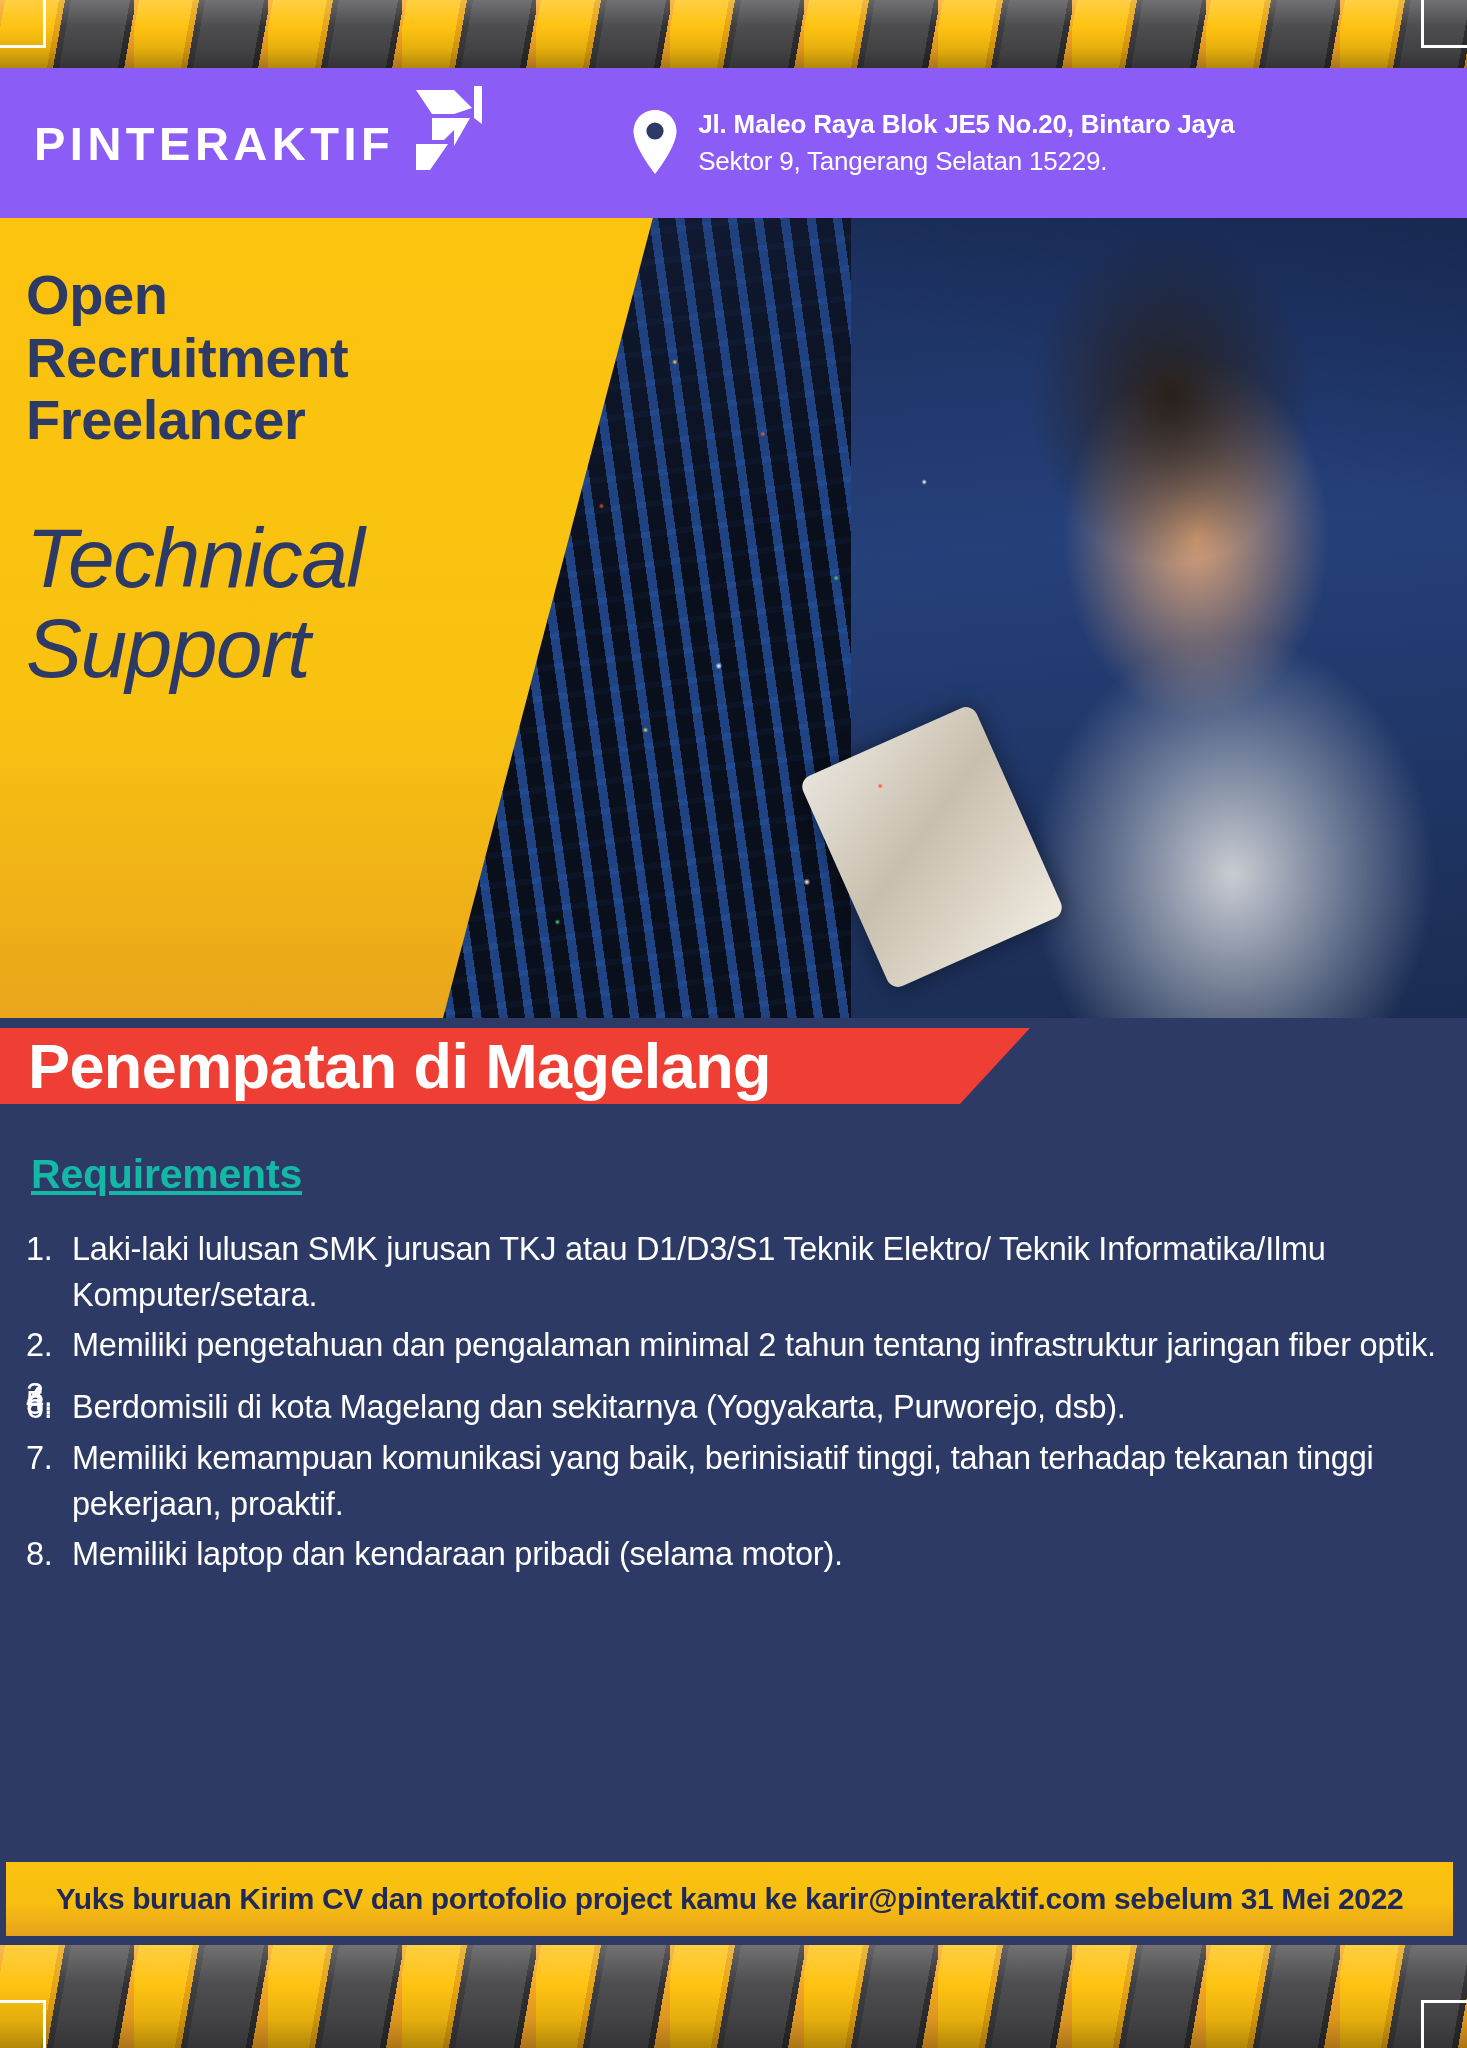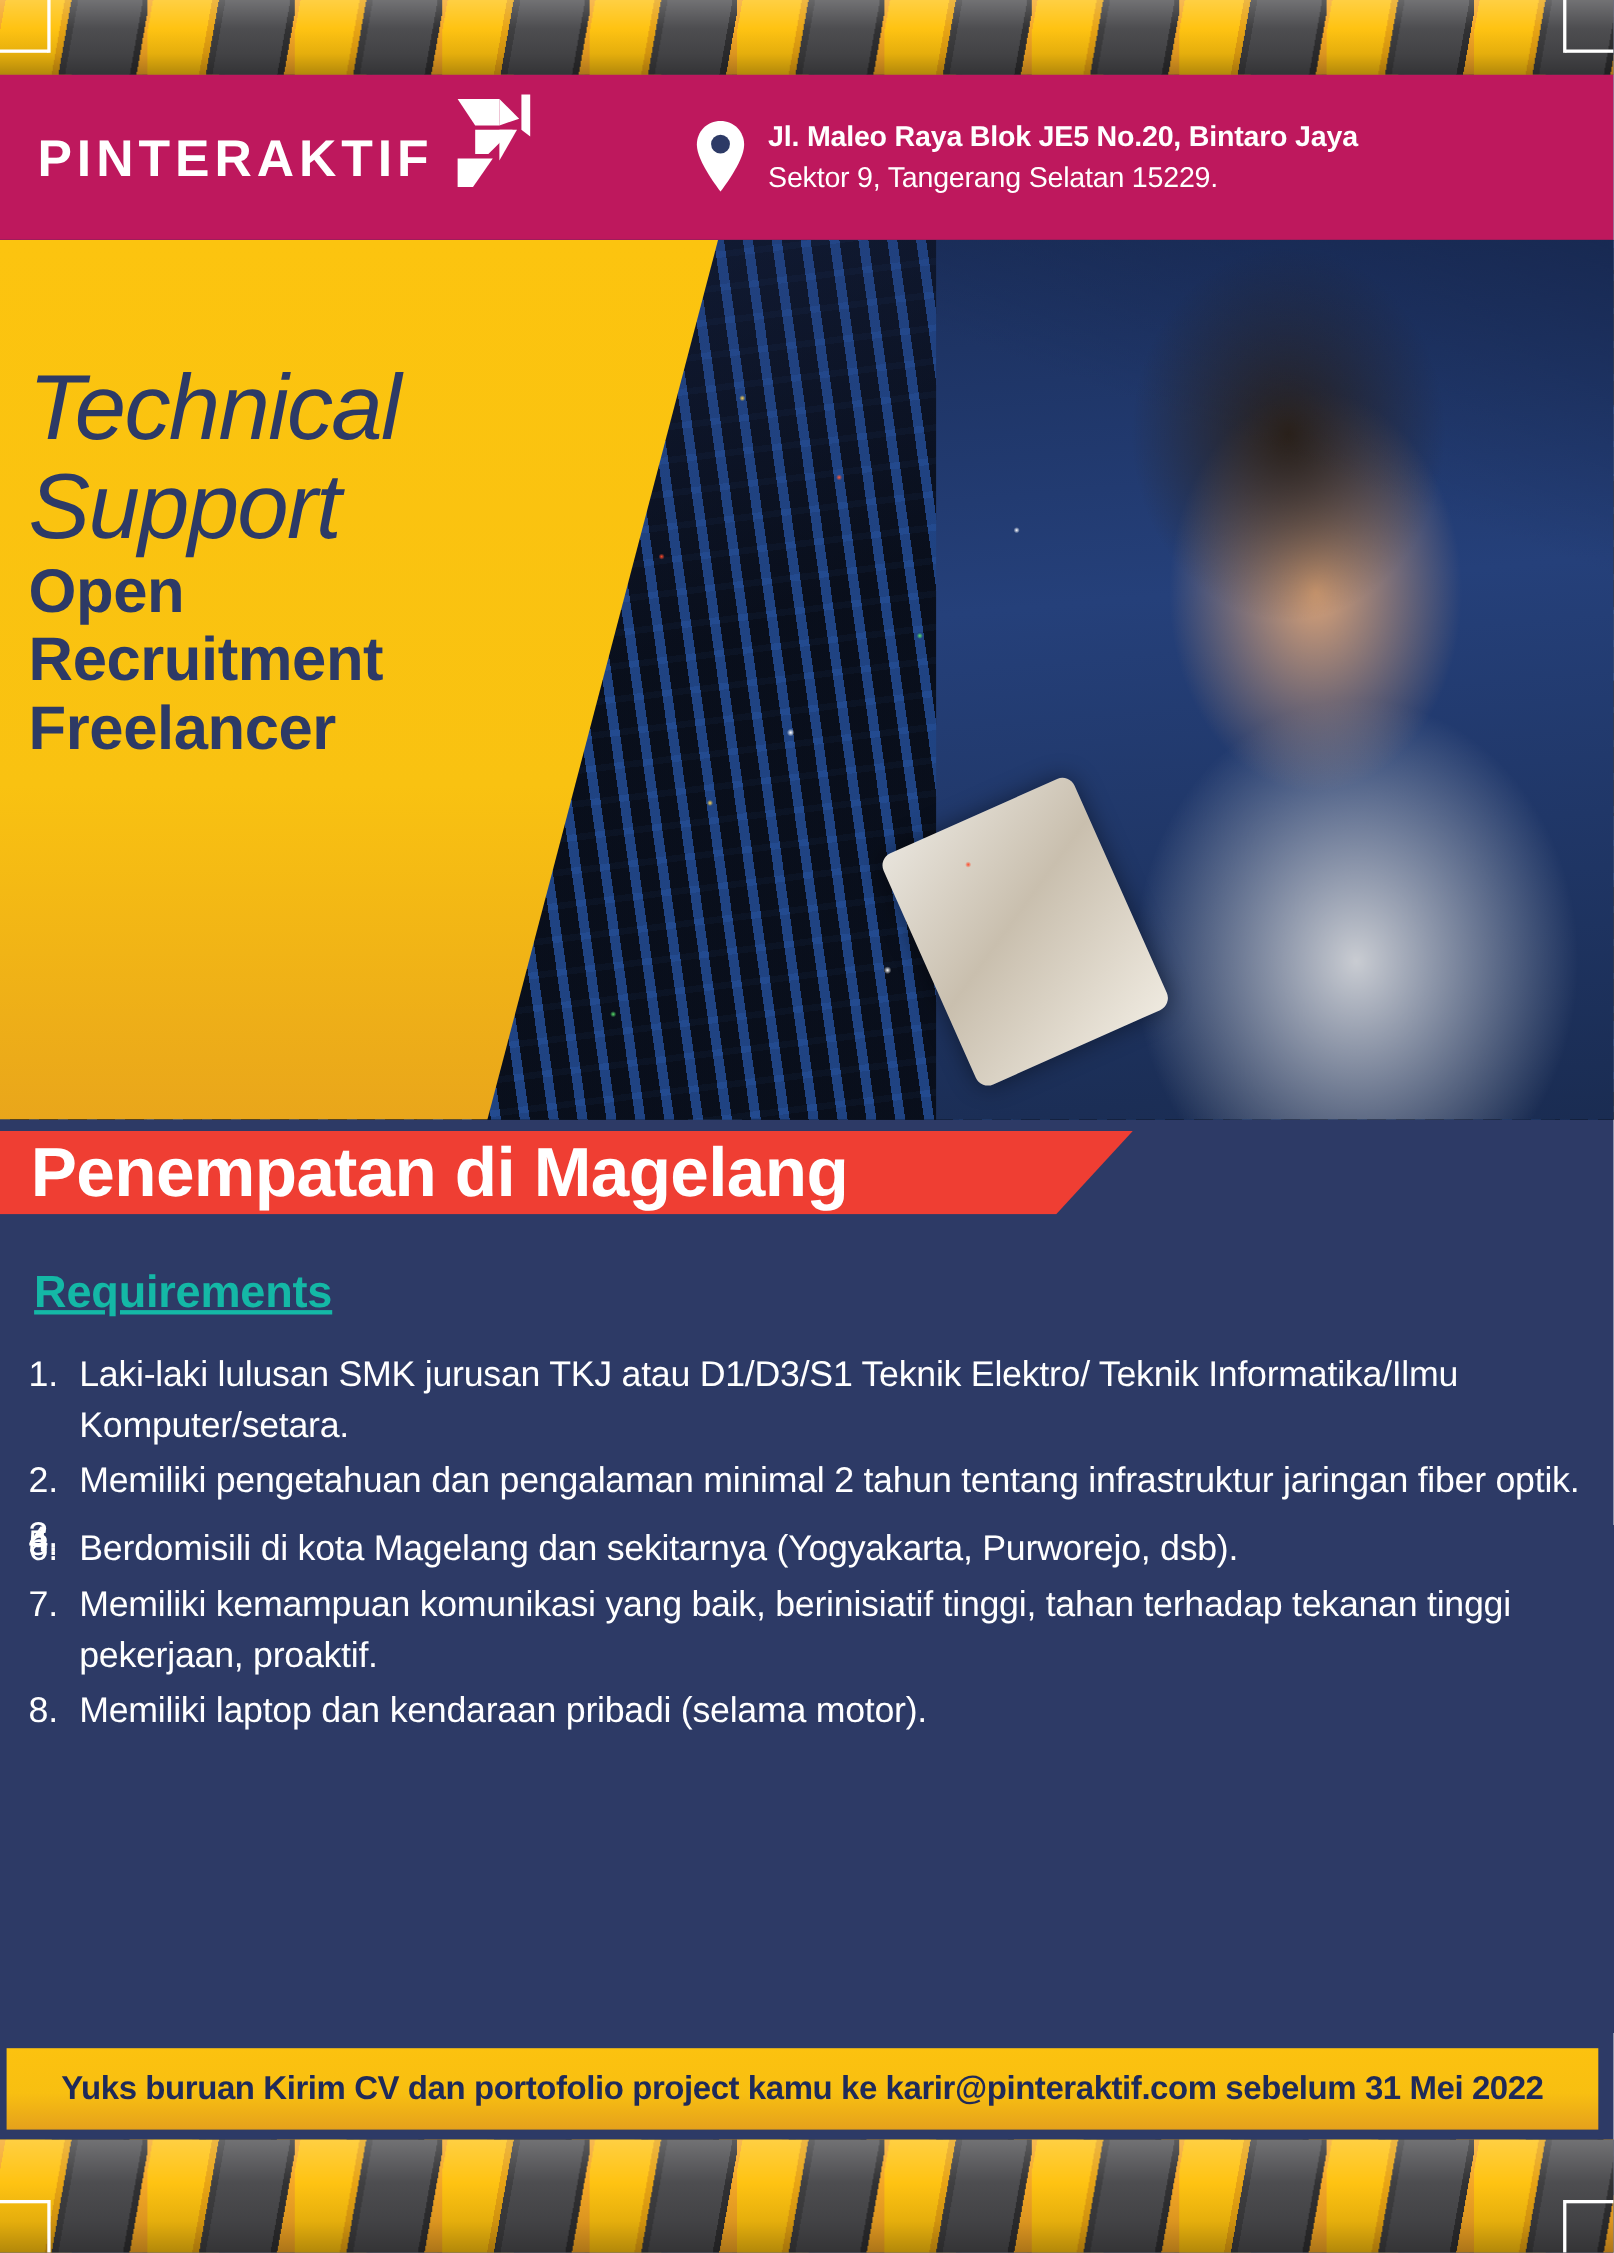--- a/index.html
+++ b/index.html
@@ -52,21 +52,21 @@
     z-index: 6;
   }
 
   
   #header {
     position: absolute;
     left: 0;
     top: 68px;
     width: 100%;
     height: 150px;
-    background: #be185d;
+    background: #8b5cf6;
     display: flex;
     align-items: center;
     z-index: 3;
   }
   #logo-block {
     display: flex;
     align-items: center;
     margin-left: 34px;
   }
   #logo-wordmark {
@@ -322,29 +322,29 @@
   </div>
 
   <div id="hero">
     <div id="hero-photo">
       <div id="hero-person"></div>
       <div id="hero-tablet"></div>
     </div>
     <div id="hero-yellow-wedge"></div>
 
     <div id="hero-text">
-      <div id="hero-role">
-        <div>Technical</div>
-        <div>Support</div>
-      </div>
       <div id="hero-kicker">
         <div>Open</div>
         <div>Recruitment</div>
         <div>Freelancer</div>
       </div>
+      <div id="hero-role">
+        <div>Technical</div>
+        <div>Support</div>
+      </div>
     </div>
   </div>
 
   <div id="placement-banner">
     <div id="placement-text">Penempatan di Magelang</div>
   </div>
 
   <div id="requirements">
     <div id="requirements-heading">Requirements</div>
     <ul id="requirements-list">

